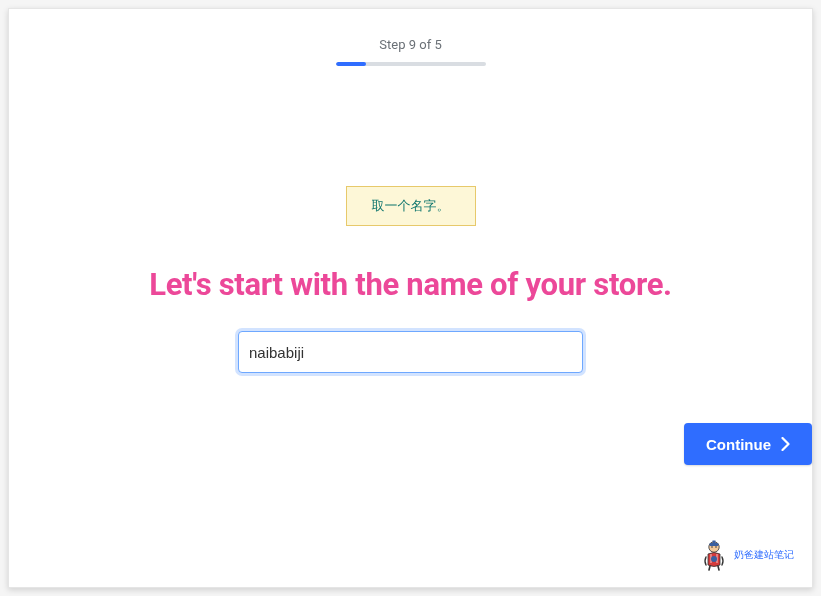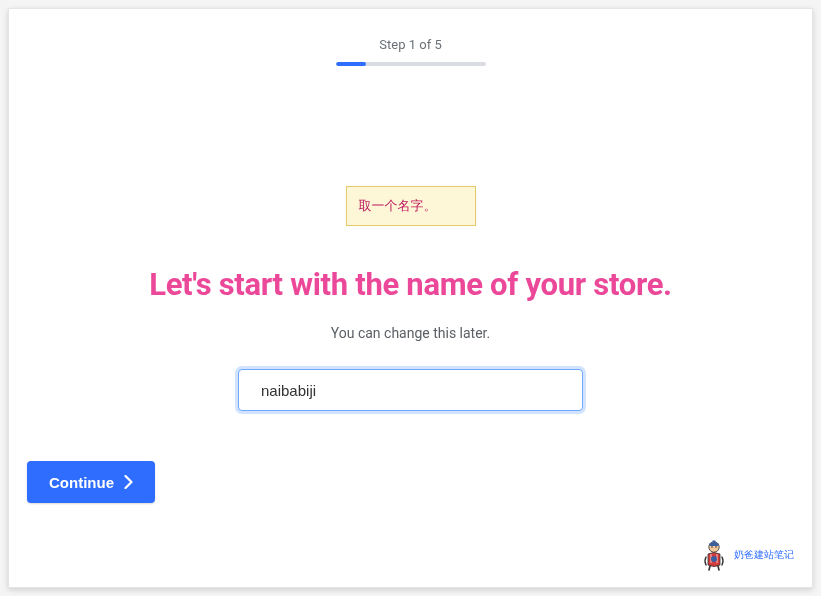--- a/index.html
+++ b/index.html
@@ -42,24 +42,24 @@
     .progress-fill {
       height: 100%;
       background: #2f6dff;
       border-radius: 2px;
     }
     .callout {
       width: 130px;
       margin: 120px auto 0 auto;
       background: #fdf7d7;
       border: 1px solid #e7c96b;
-      color: #be185d;
+      color: #0f766e;
       font-size: 13px;
       padding: 10px 12px;
-      text-align: left;
+      text-align: center;
     }
     .heading {
       text-align: center;
       color: #ec4899;
       font-size: 31px;
       font-weight: 700;
       margin-top: 40px;
       letter-spacing: -0.3px;
     }
     .subheading {
@@ -71,29 +71,29 @@
     .input-wrap {
       display: flex;
       justify-content: center;
       margin-top: 28px;
     }
     .store-input {
       width: 345px;
       height: 42px;
       border: 1px solid #6ea8ff;
       border-radius: 4px;
-      padding: 0 22px;
+      padding: 0 10px;
       font-size: 15px;
       color: #333;
       outline: none;
       box-shadow: 0 0 0 3px rgba(77,144,254,0.25);
     }
     .btn-wrap {
       display: flex;
-      justify-content: flex-start;
+      justify-content: flex-end;
       margin-top: 50px;
       margin-left: 18px;
     }
     .continue-btn {
       background: #2f6dff;
       color: #fff;
       border: none;
       border-radius: 4px;
       height: 42px;
       padding: 0 22px;
@@ -122,31 +122,30 @@
     .watermark svg {
       width: 28px;
       height: 32px;
     }
   </style>
 </head>
 <body>
 
 <div class="card">
 
-  <div class="step-label">Step 1 of 5</div>
+  <div class="step-label">Step 9 of 5</div>
 
   <div class="progress-track">
     <div class="progress-fill" style="width:20%"></div>
   </div>
 
   <div class="callout">取一个名字。</div>
 
   <h1 class="heading">Let's start with the name of your store.</h1>
 
-  <p class="subheading">You can change this later.</p>
 
   <div class="input-wrap">
     <input class="store-input" type="text" value="naibabiji" style="">
   </div>
 
   <div class="btn-wrap">
     <button class="continue-btn">
       <span>Continue</span>
       <svg viewBox="0 0 8 14" fill="none">
         <path d="M1 1 L7 7 L1 13" stroke="#ffffff" stroke-width="2.2" stroke-linecap="round" stroke-linejoin="round"></path>

